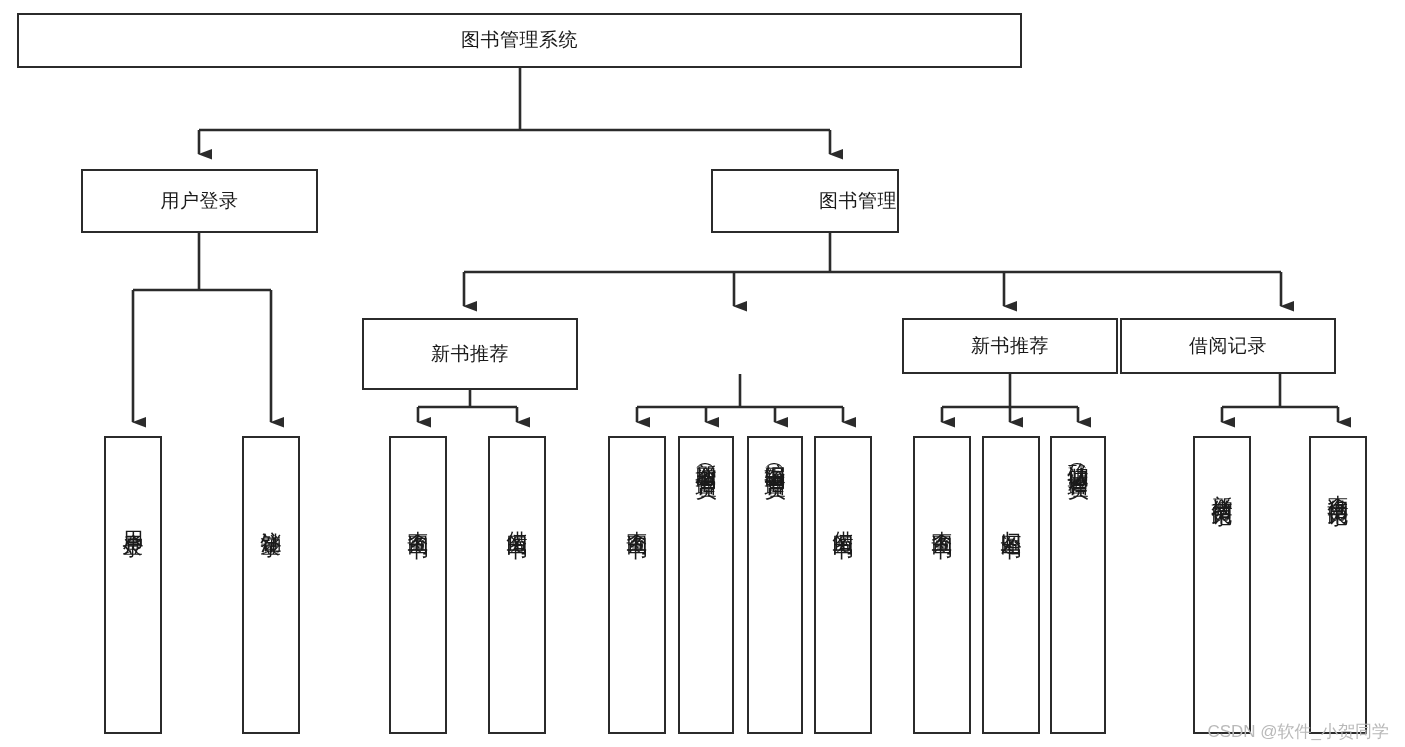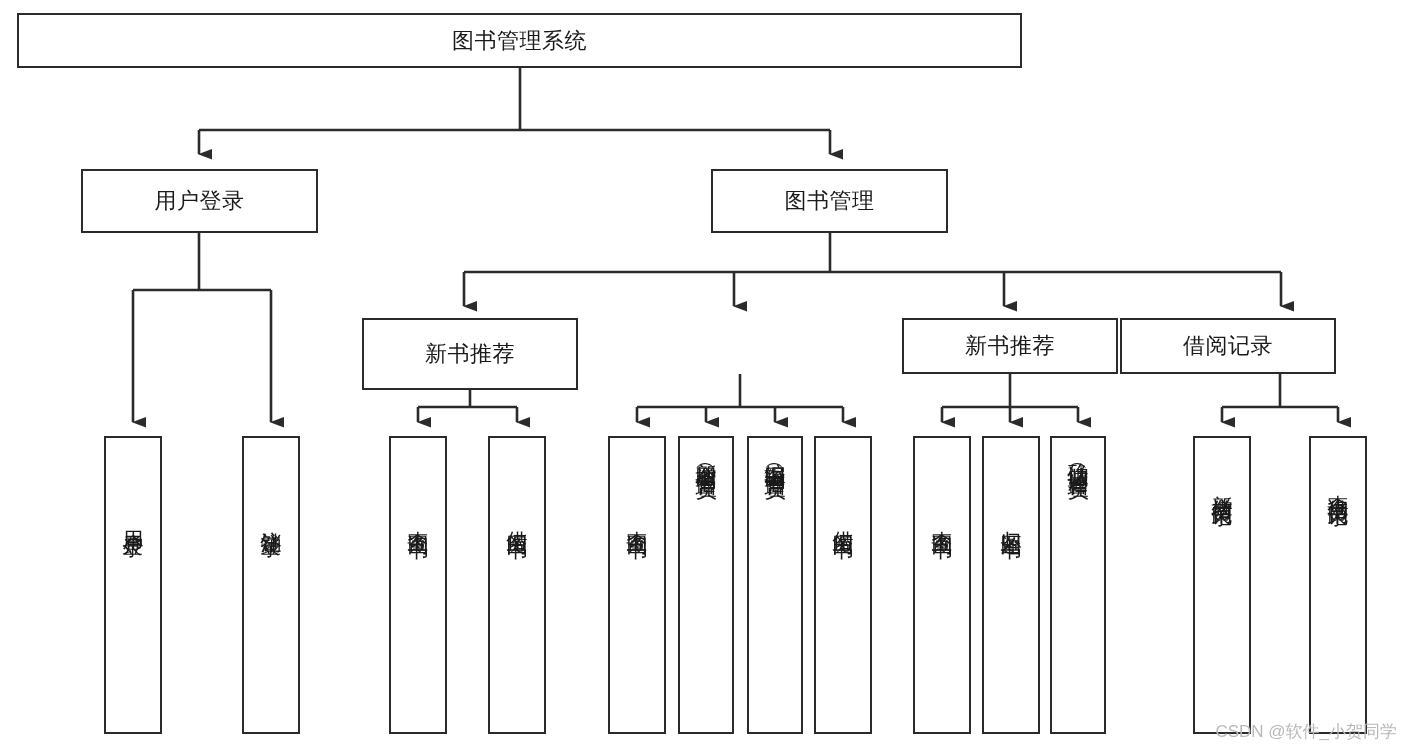--- a/index.html
+++ b/index.html
@@ -37,39 +37,39 @@
   }
   .node-label {
     display: block;
     text-align: center;
     line-height: 1.18;
     letter-spacing: 0.5px;
     white-space: pre;
   }
   
   .node.horiz .node-label {
-    font-size: 22px;
+    font-size: 19px;
   }
   
   .node.vert {
     align-items: flex-start;
     justify-content: center;
     padding-top: 10px;
   }
   .node.vert .node-label {
     writing-mode: vertical-rl;
     text-orientation: upright;
     font-size: 21px;
     line-height: 1.05;
     letter-spacing: 2.5px;
     white-space: pre;
   }
   #watermark {
     position: absolute;
-    right: 8px;
+    right: 16px;
     bottom: 4px;
     font-size: 17px;
     color: #b9b9b9;
     white-space: nowrap;
     user-select: none;
   }
 </style>
 </head>
 <body>
 
@@ -128,21 +128,21 @@
   </svg>
 
   <div class="node horiz" style="left:17px; top:13px; width:1005px; height:55px;">
     <span class="node-label">图书管理系统</span>
   </div>
 
   <div class="node horiz" style="left:81px; top:169px; width:237px; height:64px;">
     <span class="node-label">用户登录</span>
   </div>
 
-  <div class="node horiz" style="left:711px; top:169px; width:237px; height:64px;">
+  <div class="node horiz" style="left:711px; top:169px; width:188px; height:64px;justify-content:flex-end;">
     <span class="node-label">图书管理</span>
   </div>
 
   <div class="node horiz" style="left:362px; top:318px; width:216px; height:72px;">
     <span class="node-label">新书推荐</span>
   </div>
 
 
   <div class="node horiz" style="left:902px; top:318px; width:216px; height:56px;">
     <span class="node-label">新书推荐</span>

